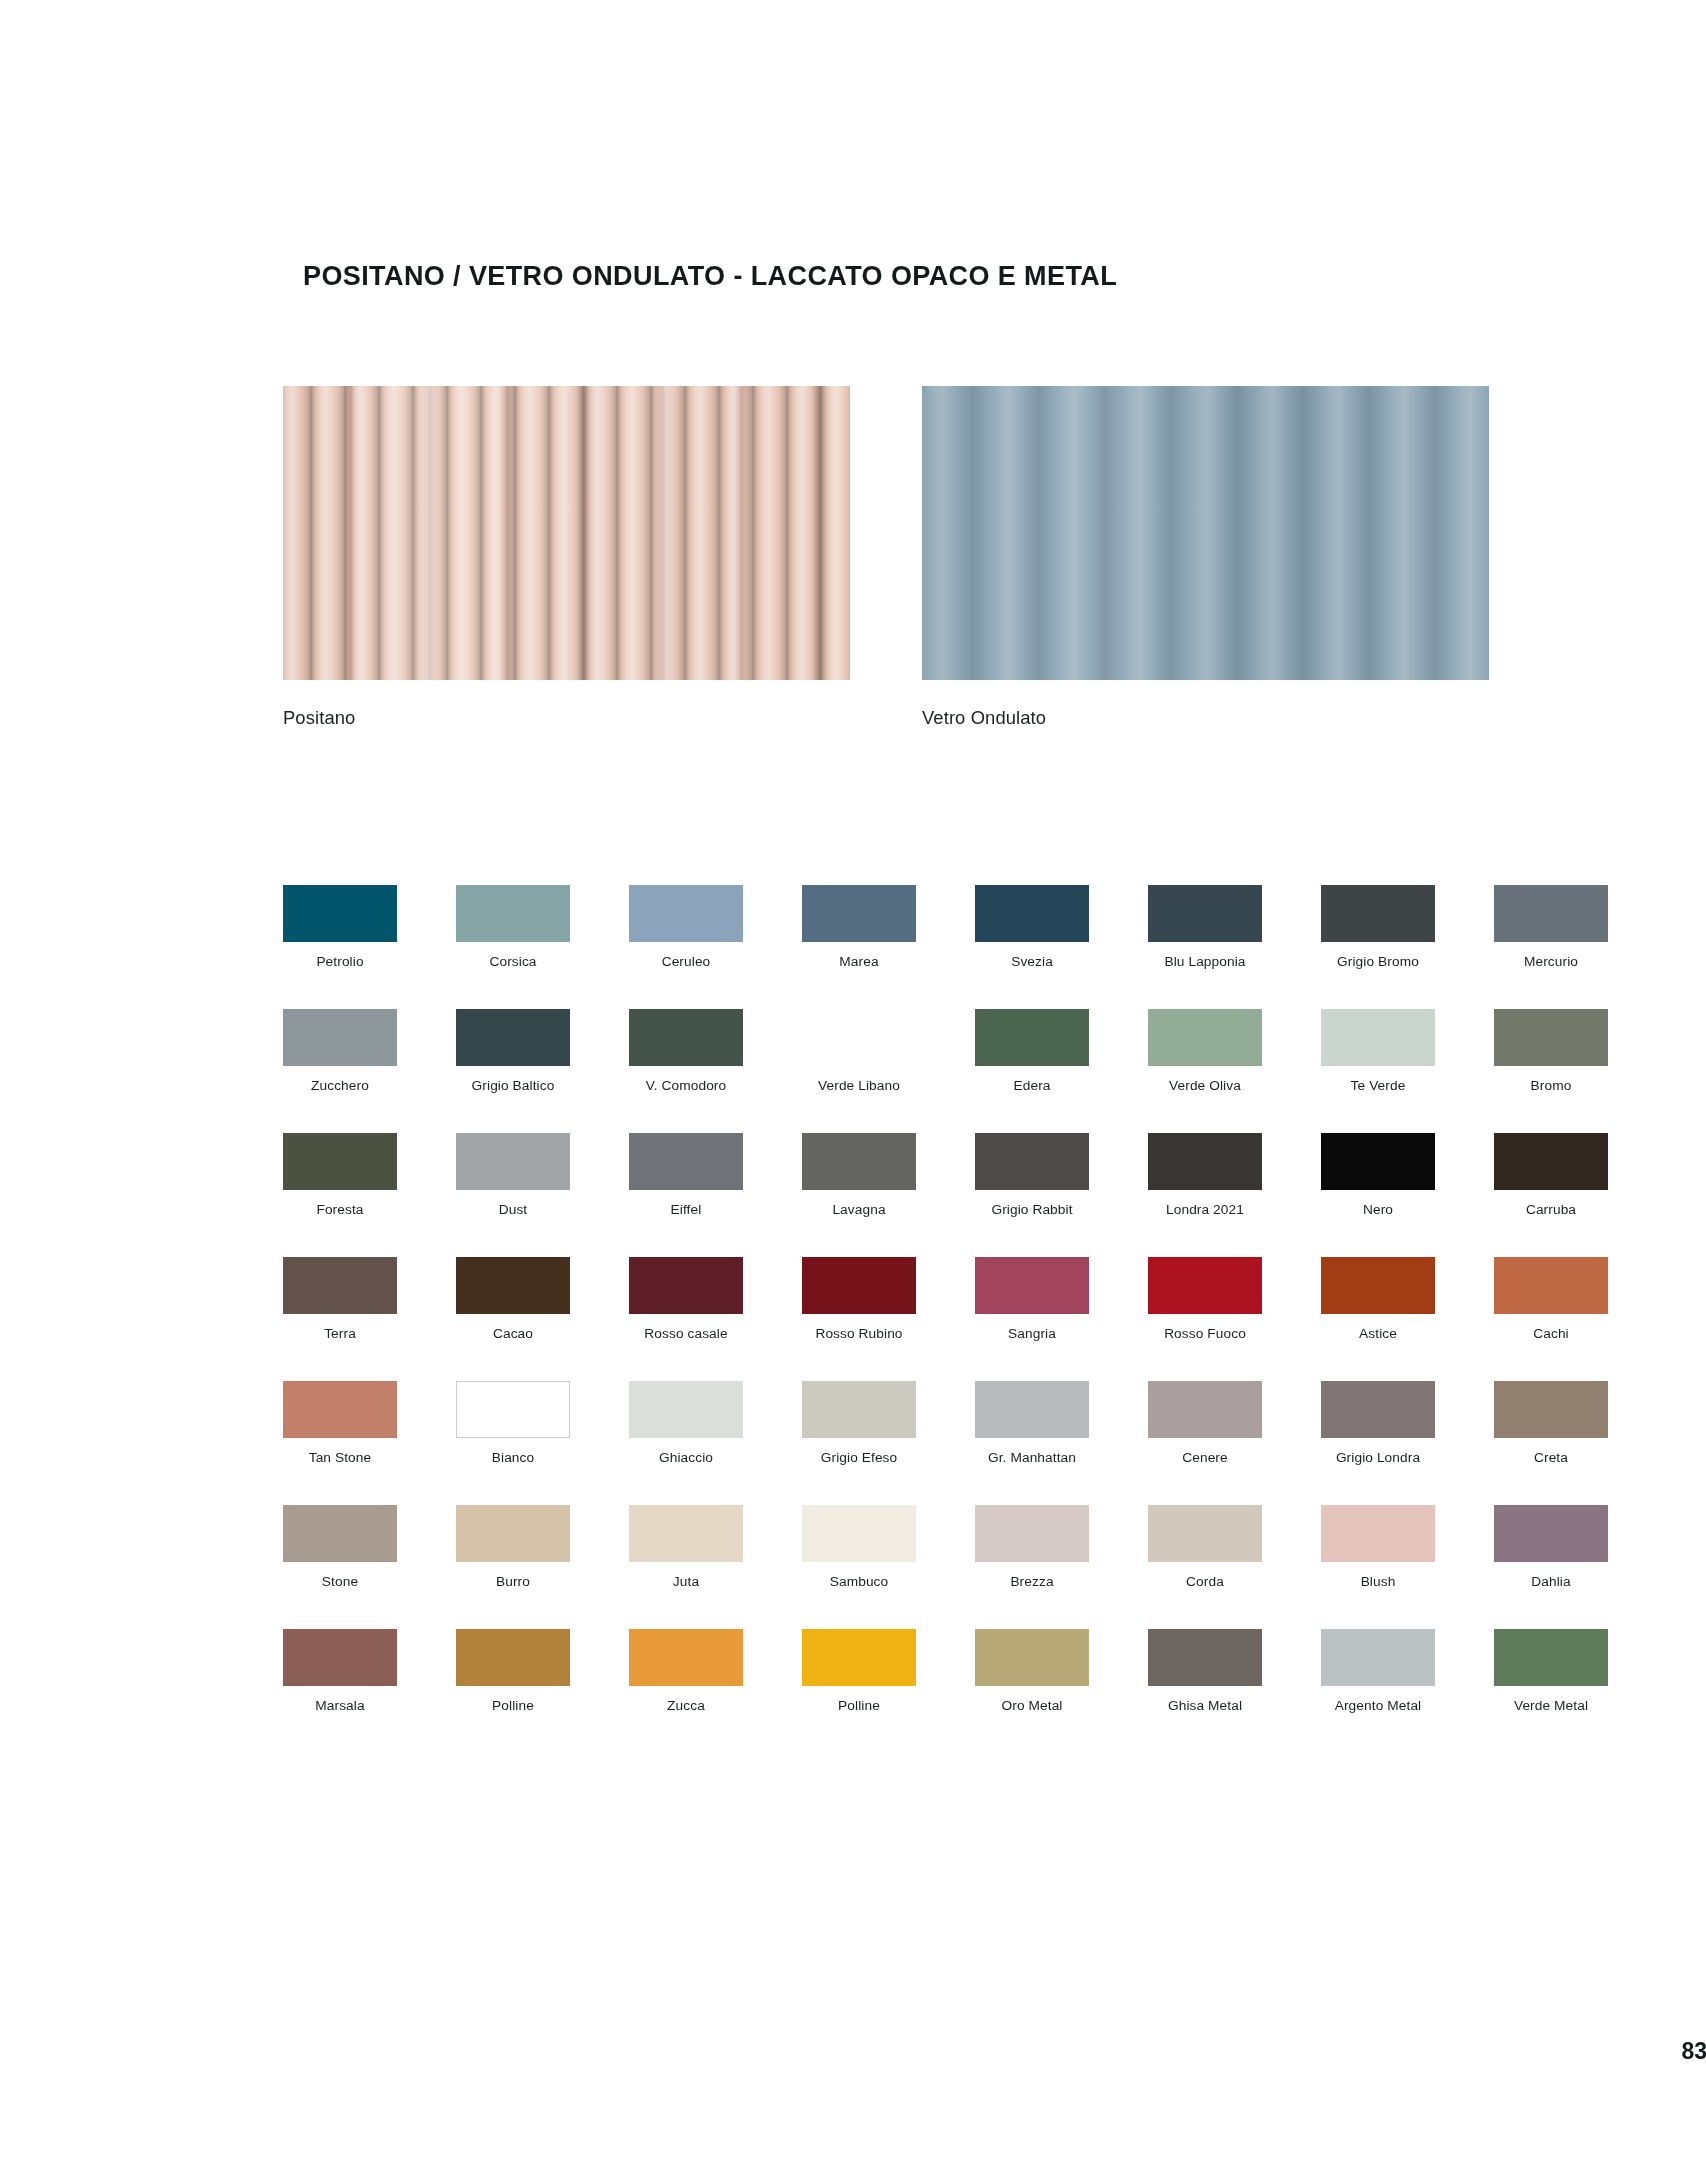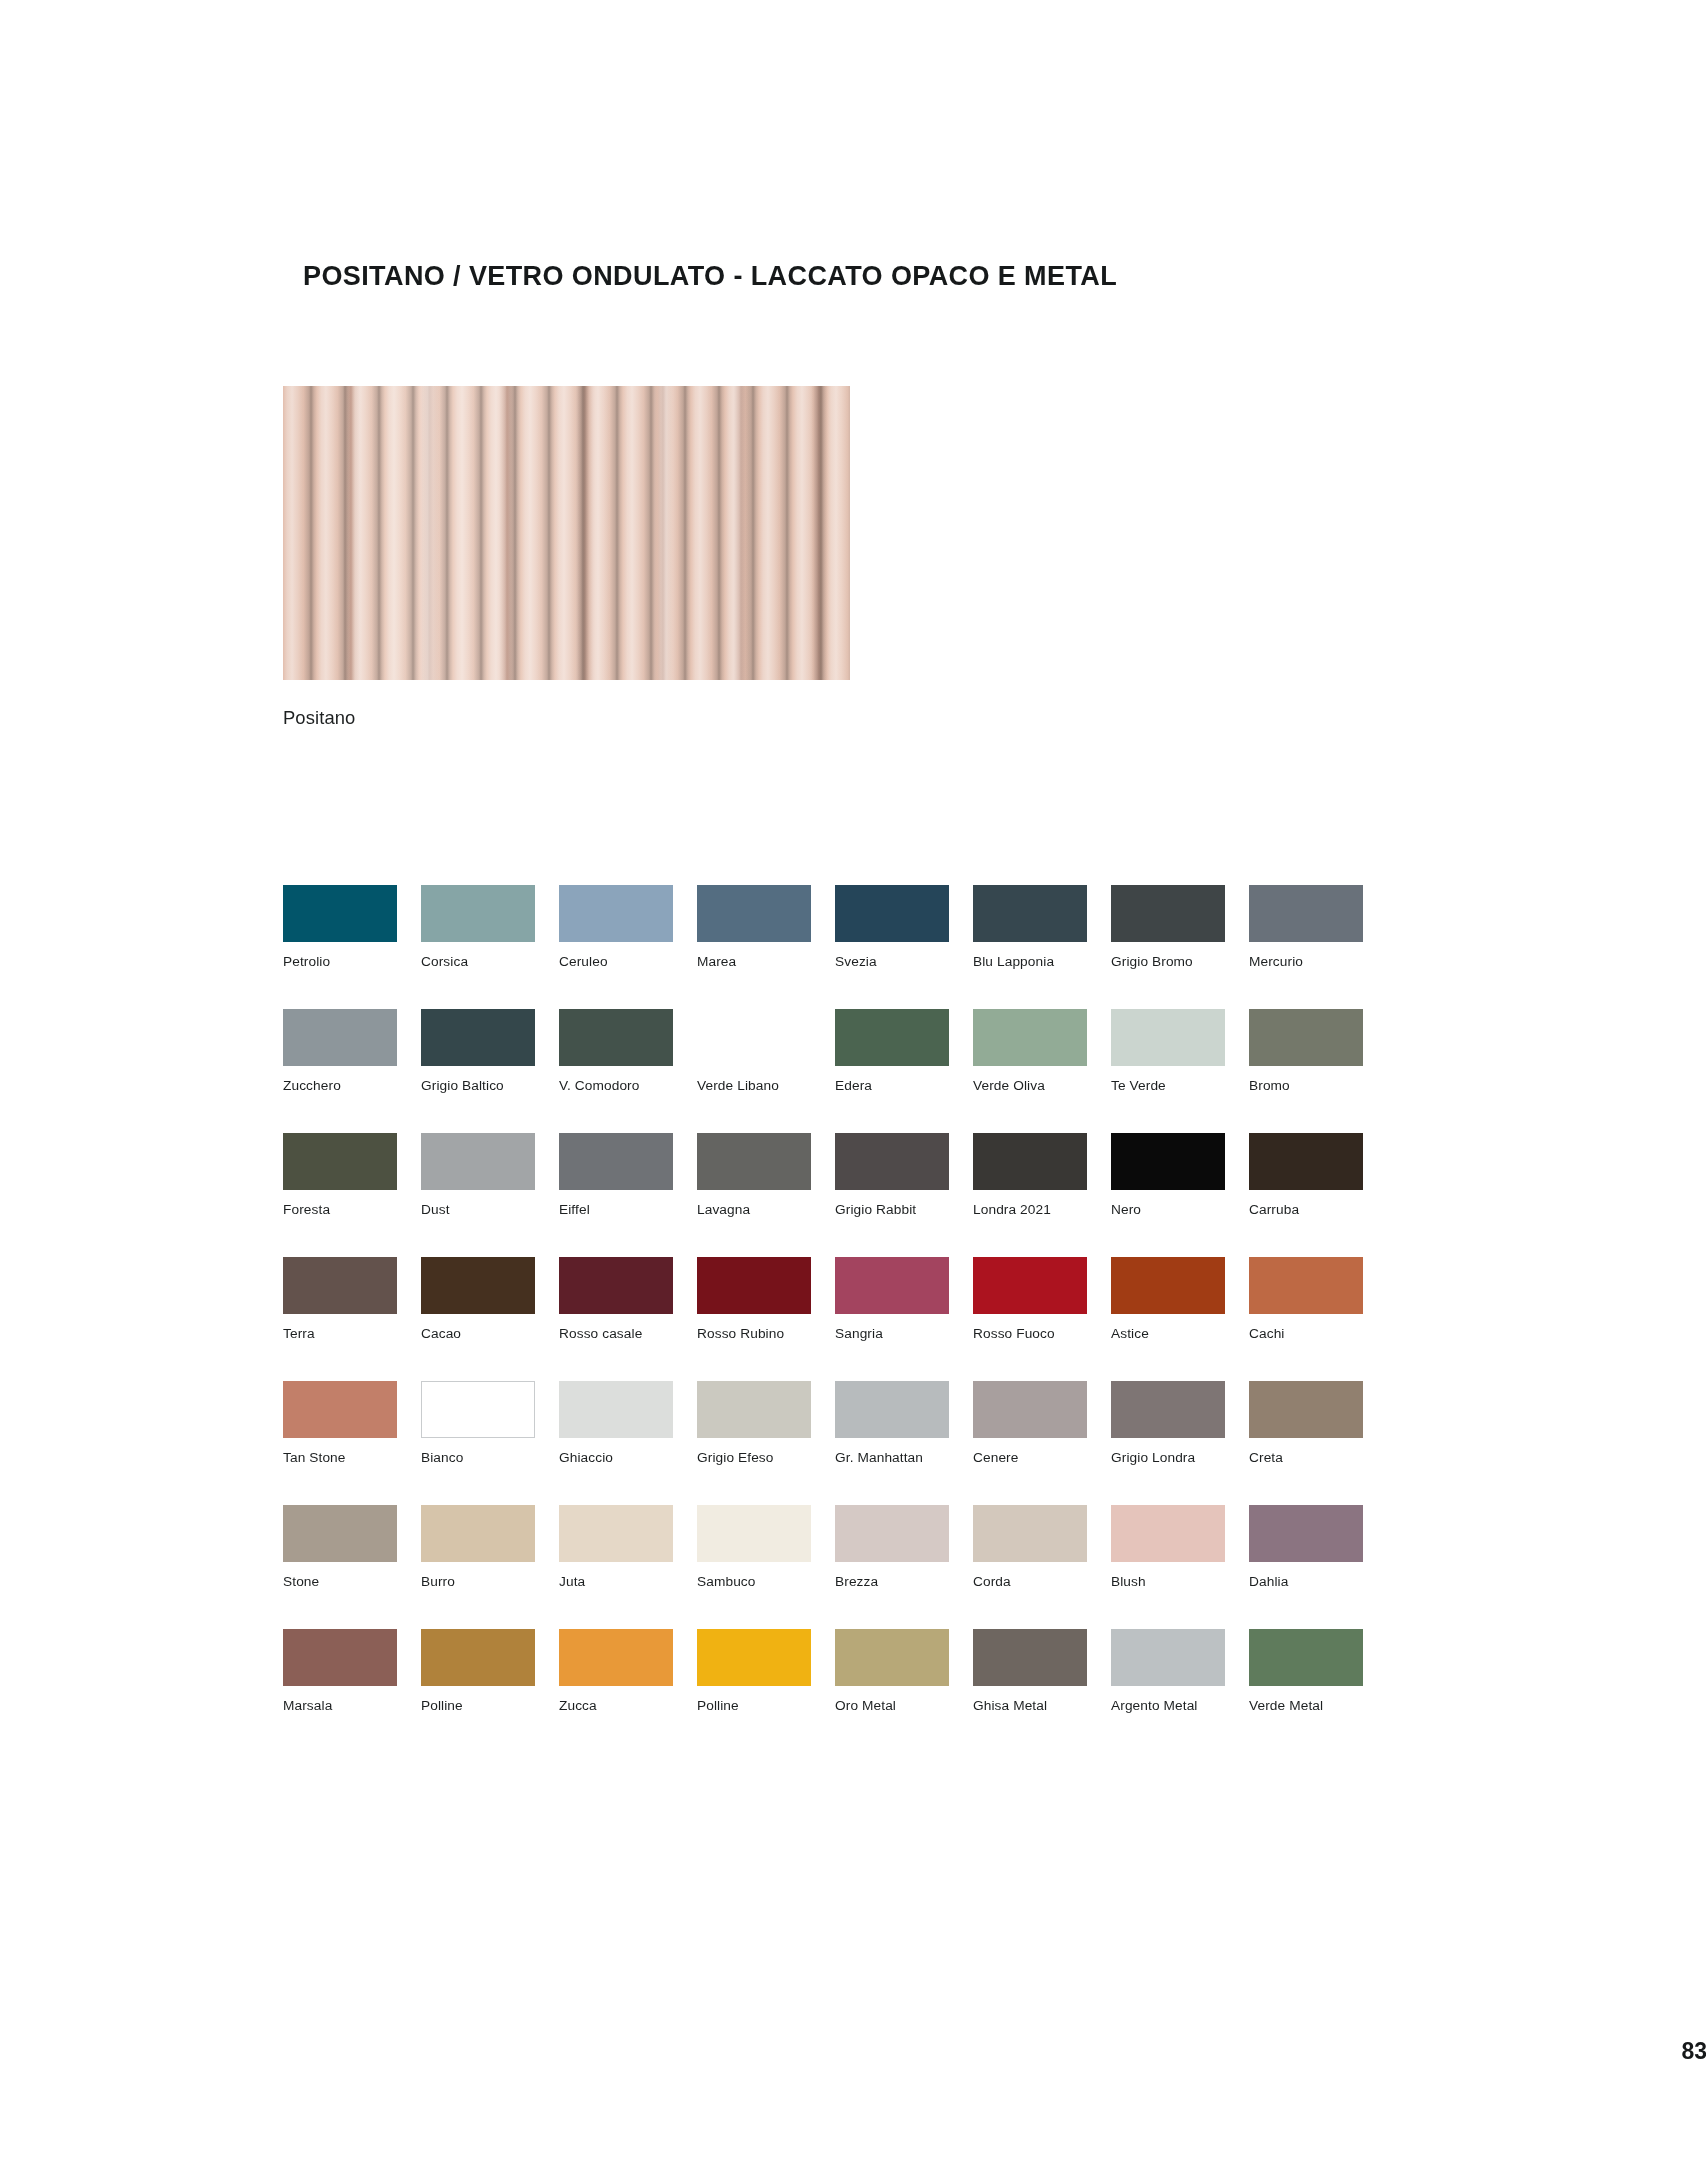--- a/index.html
+++ b/index.html
@@ -120,21 +120,22 @@
     top: 885px;
     width: 1229px;
     display: flex;
     flex-direction: column;
     row-gap: 39px;
   }
 
   .color-row {
     display: grid;
     grid-template-columns: repeat(8, 114px);
-    column-gap: 24px;
+    column-gap: 59px;
+    text-align: center;
   }
 
   .color-cell {
     width: 114px;
   }
 
   .color-chip {
     width: 114px;
     height: 57px;
     display: block;
@@ -174,20 +175,24 @@
 
   <div class="page-title">POSITANO / VETRO ONDULATO - LACCATO OPACO E METAL</div>
 
   <div class="materials">
 
     <div class="material">
       <div class="swatch-img tex-positano"></div>
       <div class="caption">Positano</div>
     </div>
 
+    <div class="material">
+      <div class="swatch-img tex-vetro"></div>
+      <div class="caption">Vetro Ondulato</div>
+    </div>
 
   </div>
 
   <div class="color-grid">
       <div class="color-row">
         <div class="color-cell">
           <div class="color-chip" style="background-color: rgb(2, 85, 106);"></div>
           <div class="color-label">Petrolio</div>
         </div>
         <div class="color-cell">

